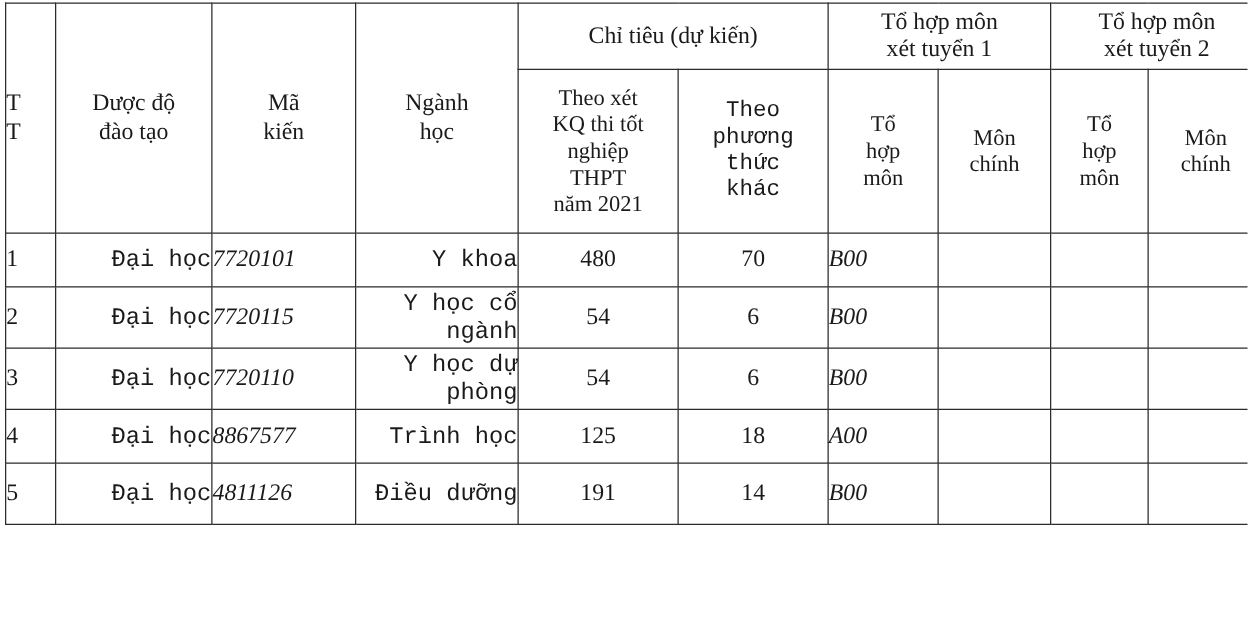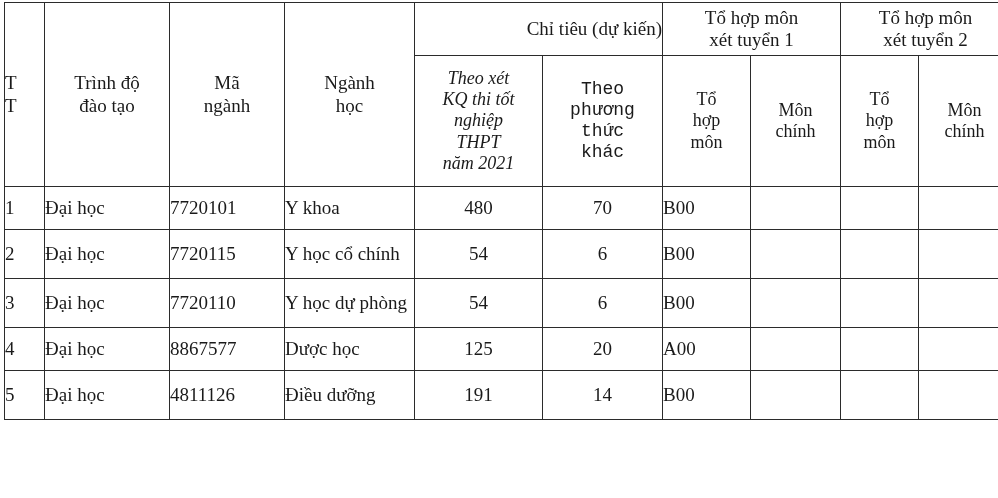--- a/index.html
+++ b/index.html
@@ -51,34 +51,36 @@
     padding: 4px 8px;
     line-height: 1.15;
   }
   
   .c-num {
     text-align: left;
     padding: 6px 10px;
     font-size: 19px;
   }
   .c-text {
-    text-align: left;
+    text-align: right;
     padding: 6px 10px;
     font-size: 19px;
+    font-family: Liberation Mono, monospace;
   }
   .c-center {
     text-align: center;
     padding: 6px 4px;
     font-size: 19px;
     margin-left: 31px;
   }
   .c-left-pad {
     text-align: left;
     padding: 6px 10px;
     font-size: 19px;
+    font-style: italic;
   }
   .row-tall td { height: 48px; }
   .row-short td { height: 42px; }
   .blank { }
   
 </style>
 </head>
 <body>
 
 <div class="sheet">
@@ -92,34 +94,34 @@
       <col style="width:120px">
       <col style="width:88px">
       <col style="width:90px">
       <col style="width:78px">
       <col style="width:92px">
     </colgroup>
     <thead>
       <tr>
         <td rowspan="2" class="tt-head" style="white-space:pre-line;">T
 T</td>
-        <td rowspan="2" class="hcell" style="white-space:pre-line;">Trình độ
+        <td rowspan="2" class="hcell" style="white-space:pre-line;">Dược độ
 đào tạo</td>
         <td rowspan="2" class="hcell" style="white-space:pre-line;">Mã
-ngành</td>
+kiến</td>
         <td rowspan="2" class="hcell" style="white-space:pre-line;">Ngành
 học</td>
-        <td colspan="2" class="hcell" style="height:52px;text-align:right;">Chỉ tiêu (dự kiến)</td>
+        <td colspan="2" class="hcell" style="height:52px;">Chỉ tiêu (dự kiến)</td>
         <td colspan="2" class="hcell" style="white-space:pre-line;">Tổ hợp môn
 xét tuyển 1</td>
         <td colspan="2" class="hcell" style="white-space:pre-line;">Tổ hợp môn
 xét tuyển 2</td>
       </tr>
       <tr>
-        <td class="hcell small" style="white-space:pre-line;height:130px;font-style:italic;">Theo xét
+        <td class="hcell small" style="white-space:pre-line;height:130px;">Theo xét
 KQ thi tốt
 nghiệp
 THPT
 năm 2021</td>
         <td class="hcell small" style="white-space:pre-line;font-family:Liberation Mono, monospace;">Theo
 phương
 thức
 khác</td>
         <td class="hcell small" style="white-space:pre-line;">Tổ
 hợp
@@ -143,21 +145,21 @@
         <td class="c-center">70</td>
         <td class="c-left-pad">B00</td>
         <td class="c-center blank"></td>
         <td class="c-center blank"></td>
         <td class="c-center blank"></td>
       </tr>
       <tr class="row-tall">
         <td class="c-num">2</td>
         <td class="c-text">Đại học</td>
         <td class="c-left-pad">7720115</td>
-        <td class="c-text">Y học cổ chính</td>
+        <td class="c-text">Y học cổ ngành</td>
         <td class="c-center">54</td>
         <td class="c-center">6</td>
         <td class="c-left-pad">B00</td>
         <td class="c-center blank"></td>
         <td class="c-center blank"></td>
         <td class="c-center blank"></td>
       </tr>
       <tr class="row-tall">
         <td class="c-num">3</td>
         <td class="c-text">Đại học</td>
@@ -167,23 +169,23 @@
         <td class="c-center">6</td>
         <td class="c-left-pad">B00</td>
         <td class="c-center blank"></td>
         <td class="c-center blank"></td>
         <td class="c-center blank"></td>
       </tr>
       <tr class="row-short">
         <td class="c-num">4</td>
         <td class="c-text">Đại học</td>
         <td class="c-left-pad">8867577</td>
-        <td class="c-text">Dược học</td>
+        <td class="c-text">Trình học</td>
         <td class="c-center">125</td>
-        <td class="c-center">20</td>
+        <td class="c-center">18</td>
         <td class="c-left-pad">A00</td>
         <td class="c-center blank"></td>
         <td class="c-center blank"></td>
         <td class="c-center blank"></td>
       </tr>
       <tr class="row-tall">
         <td class="c-num">5</td>
         <td class="c-text">Đại học</td>
         <td class="c-left-pad">4811126</td>
         <td class="c-text">Điều dưỡng</td>

